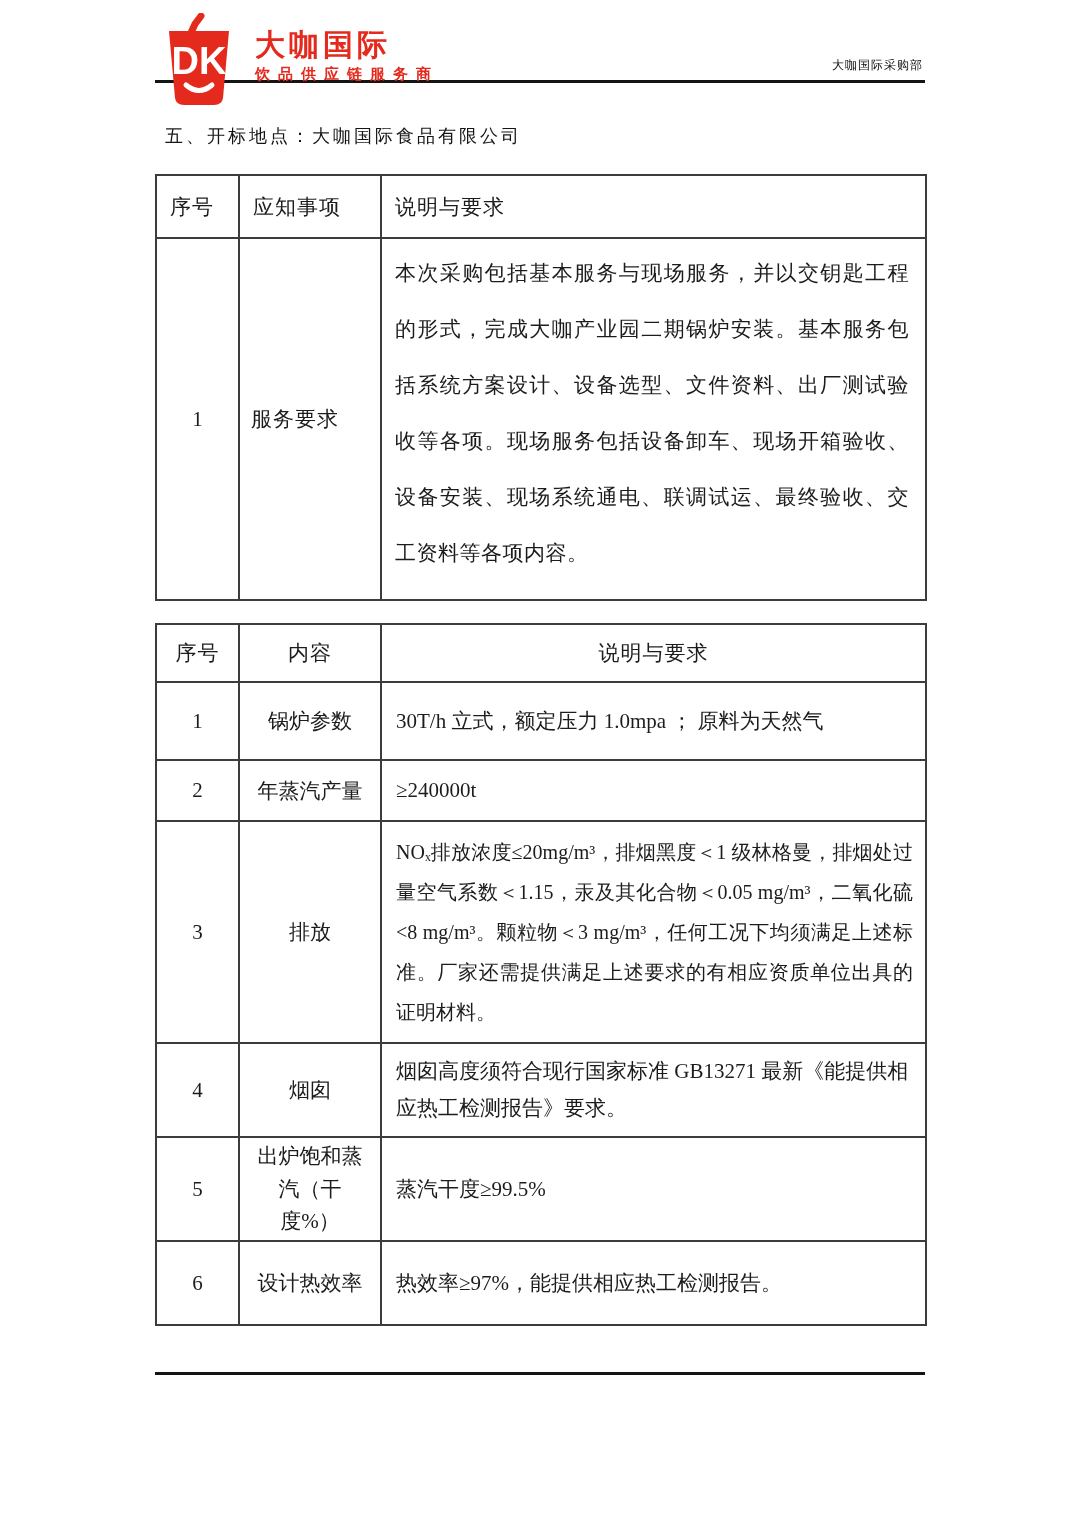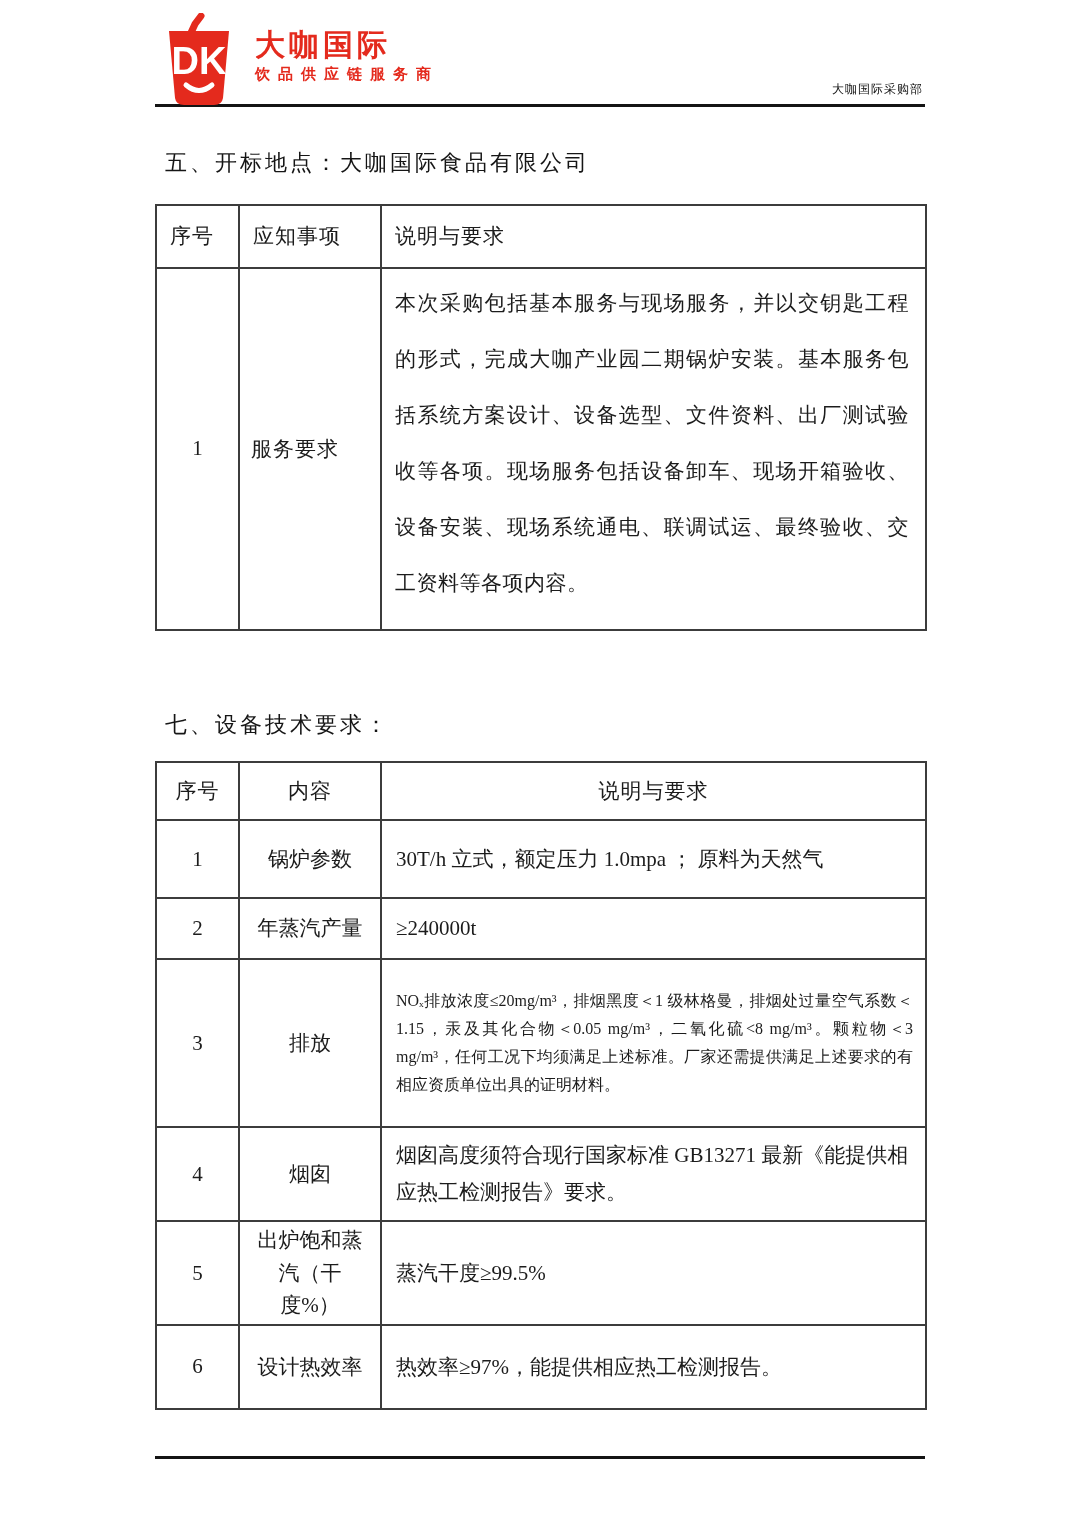--- a/index.html
+++ b/index.html
@@ -5,40 +5,40 @@
   * { margin:0; padding:0; box-sizing:border-box; }
   html,body { background:#ffffff; }
   body {
     width:1080px; height:1529px; overflow:hidden;
     font-family:"Liberation Serif", serif;
     color:#1c1c1c;
   }
   .page { width:1080px; height:1529px; padding:0 155px; position:relative; }
 
   
-  .hdr { position:relative; height:107px; border-bottom:3px solid #141414; }
+  .hdr { position:relative; height:83px; border-bottom:3px solid #141414; }
   .logo-wrap { position:absolute; left:0; top:13px; display:flex; align-items:flex-start; }
   .cup { display:block; }
   .logo-text { margin-left:12px; padding-top:16px; }
   .brand-name {
     font-size:30px; font-weight:bold; letter-spacing:4px;
     color:var(--red); line-height:1.05; font-family:"Liberation Sans", sans-serif;
   }
   .brand-tagline {
     margin-top:4px; font-size:15px; font-weight:bold; letter-spacing:8px;
     color:var(--red); font-family:"Liberation Sans", sans-serif;
   }
   .dept {
     position:absolute; right:2px; bottom:6px;
     font-size:12px; letter-spacing:1px; color:#111;
   }
 
   
   .sec {
-    margin-left:10px; font-size:22px; letter-spacing:3px; color:#151515;
+    margin-left:10px; font-size:18px; letter-spacing:3px; color:#151515;
     line-height:1.3;
   }
   .sec-5 { margin-top:42px; }
   .sec-6 { margin-top:31px; }
   .sec-7 { margin-top:80px; }
 
   
   table {
     width:770px; border-collapse:collapse; table-layout:fixed;
     margin-top:26px;
@@ -59,21 +59,21 @@
   }
 
   .t2 { margin-top:22px; }
   .t2 tr.hrow { height:58px; }
   .t2 td.hcell { text-align:center; letter-spacing:1px; }
   .t2 .cell-item { text-align:center; padding:2px 10px; line-height:1.55; }
   .t2 .cell-desc { text-align:left; padding:6px 12px 6px 14px; }
   .t2 tr.r1 { height:78px; }
   .t2 tr.r2 { height:61px; }
   .t2 tr.r3 { height:168px; }
-  .t2 tr.r3 .cell-desc { font-size:16px; line-height:28px; padding-top:10px; padding-bottom:10px; text-align:justify; }
+  .t2 tr.r3 .cell-desc { font-size:20px; line-height:40px; padding-top:10px; padding-bottom:10px; text-align:justify; }
   .t2 tr.r4 { height:94px; }
   .t2 tr.r4 .cell-desc { line-height:37px; }
   .t2 tr.r5 { height:88px; }
   .t2 tr.r6 { height:84px; }
 
   
   .ftr {
     margin-top:46px; border-top:3px solid #141414; padding-top:13px;
     display:flex; align-items:baseline;
     font-family:"Liberation Sans", sans-serif; font-weight:bold;
@@ -116,21 +116,20 @@
         <td class="hcell">说明与要求</td>
       </tr>
       <tr class="brow">
         <td class="cell-no">1</td>
         <td class="cell-item">服务要求</td>
         <td class="cell-desc">本次采购包括基本服务与现场服务，并以交钥匙工程的形式，完成大咖产业园二期锅炉安装。基本服务包括系统方案设计、设备选型、文件资料、出厂测试验收等各项。现场服务包括设备卸车、现场开箱验收、设备安装、现场系统通电、联调试运、最终验收、交工资料等各项内容。</td>
       </tr>
     </tbody>
   </table>
 
-  <div class="sec sec-7">七、设备技术要求：</div>
 
   <table class="t2">
     <colgroup>
         <col class="c1">
         <col class="c2">
         <col class="c3">
       </colgroup>
     <tbody>
       <tr class="hrow">
         <td class="hcell">序号</td>

